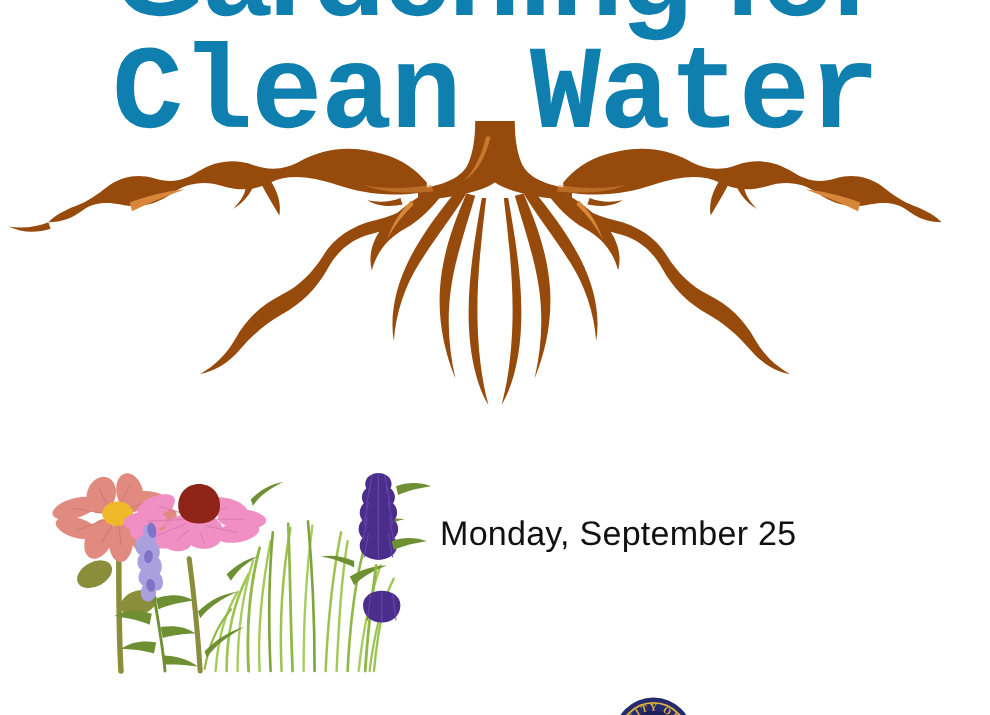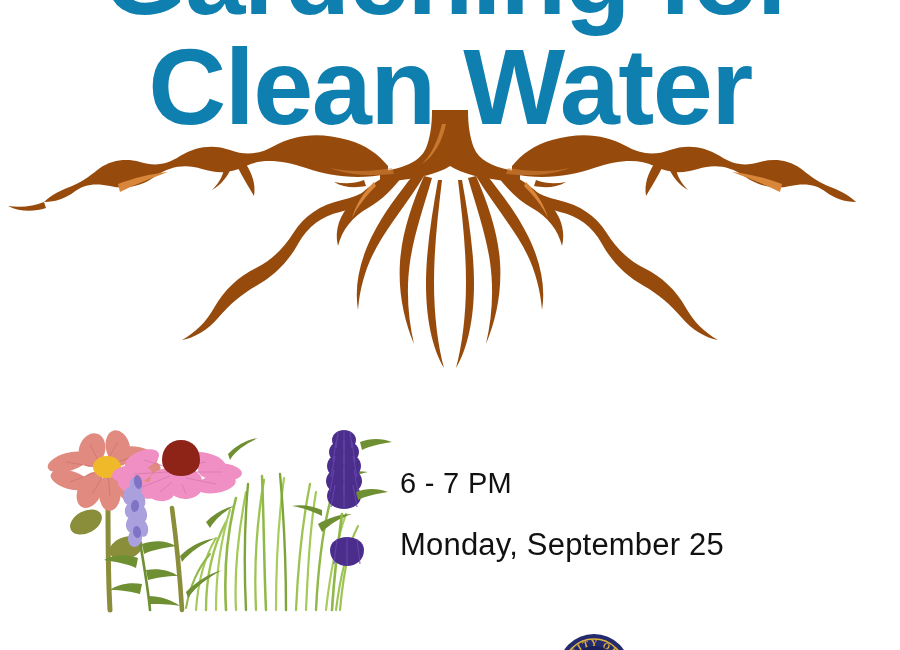--- a/index.html
+++ b/index.html
@@ -98,21 +98,21 @@
   }
   .seal-wrap svg { display: block; width: 76px; height: 76px; }
 </style>
 </head>
 <body>
 
 <div id="poster" style="background: rgb(255, 255, 255);">
 
   <div class="title-block">
     <span class="title-line" style="color: rgb(14, 127, 174);">Gardening for</span>
-    <span class="title-line" style="color: rgb(14, 127, 174);">Clean Water</span>
+    <span class="title-line" style="color: rgb(14, 127, 174); font-family: Liberation Mono, monospace;">Clean Water</span>
   </div>
 
   <div class="roots-wrap">
     <svg viewBox="0 0 900 270" xmlns="http://www.w3.org/2000/svg" aria-hidden="true">
       <g fill="#964b0d">
 
         <path d="M432,0 L468,0 C468,16 470,28 474,38
                  C480,52 496,58 520,62
                  L520,72
                  C486,70 462,64 450,56
@@ -410,21 +410,20 @@
           <path d="M116,152 C128,150 140,152 148,158 C136,158 126,160 118,162 Z"></path>
           <path d="M112,166 C100,164 88,166 80,172 C92,172 102,174 110,176 Z"></path>
           <path d="M118,178 C130,178 142,182 150,188 C138,186 128,186 120,186 Z"></path>
         </g>
       </g>
 
     </svg>
   </div>
 
   <div class="details">
-    <p class="detail-time">6 - 7 PM</p>
     <p class="detail-date">Monday, September 25</p>
   </div>
 
   <div class="seal-wrap">
     <svg viewBox="0 0 76 76" xmlns="http://www.w3.org/2000/svg" aria-hidden="true">
       <circle cx="38" cy="38" r="36" fill="#232a6e"></circle>
       <circle cx="38" cy="38" r="31" fill="none" stroke="#e0b23c" stroke-width="1.6"></circle>
       <circle cx="38" cy="38" r="24" fill="#1b2058"></circle>
       <path id="sealArc" d="M 14 38 A 24 24 0 0 1 62 38" fill="none"></path>
       <text fill="#e0b23c" font-family="Liberation Serif, serif" font-size="9" font-weight="bold" letter-spacing="1.4">

